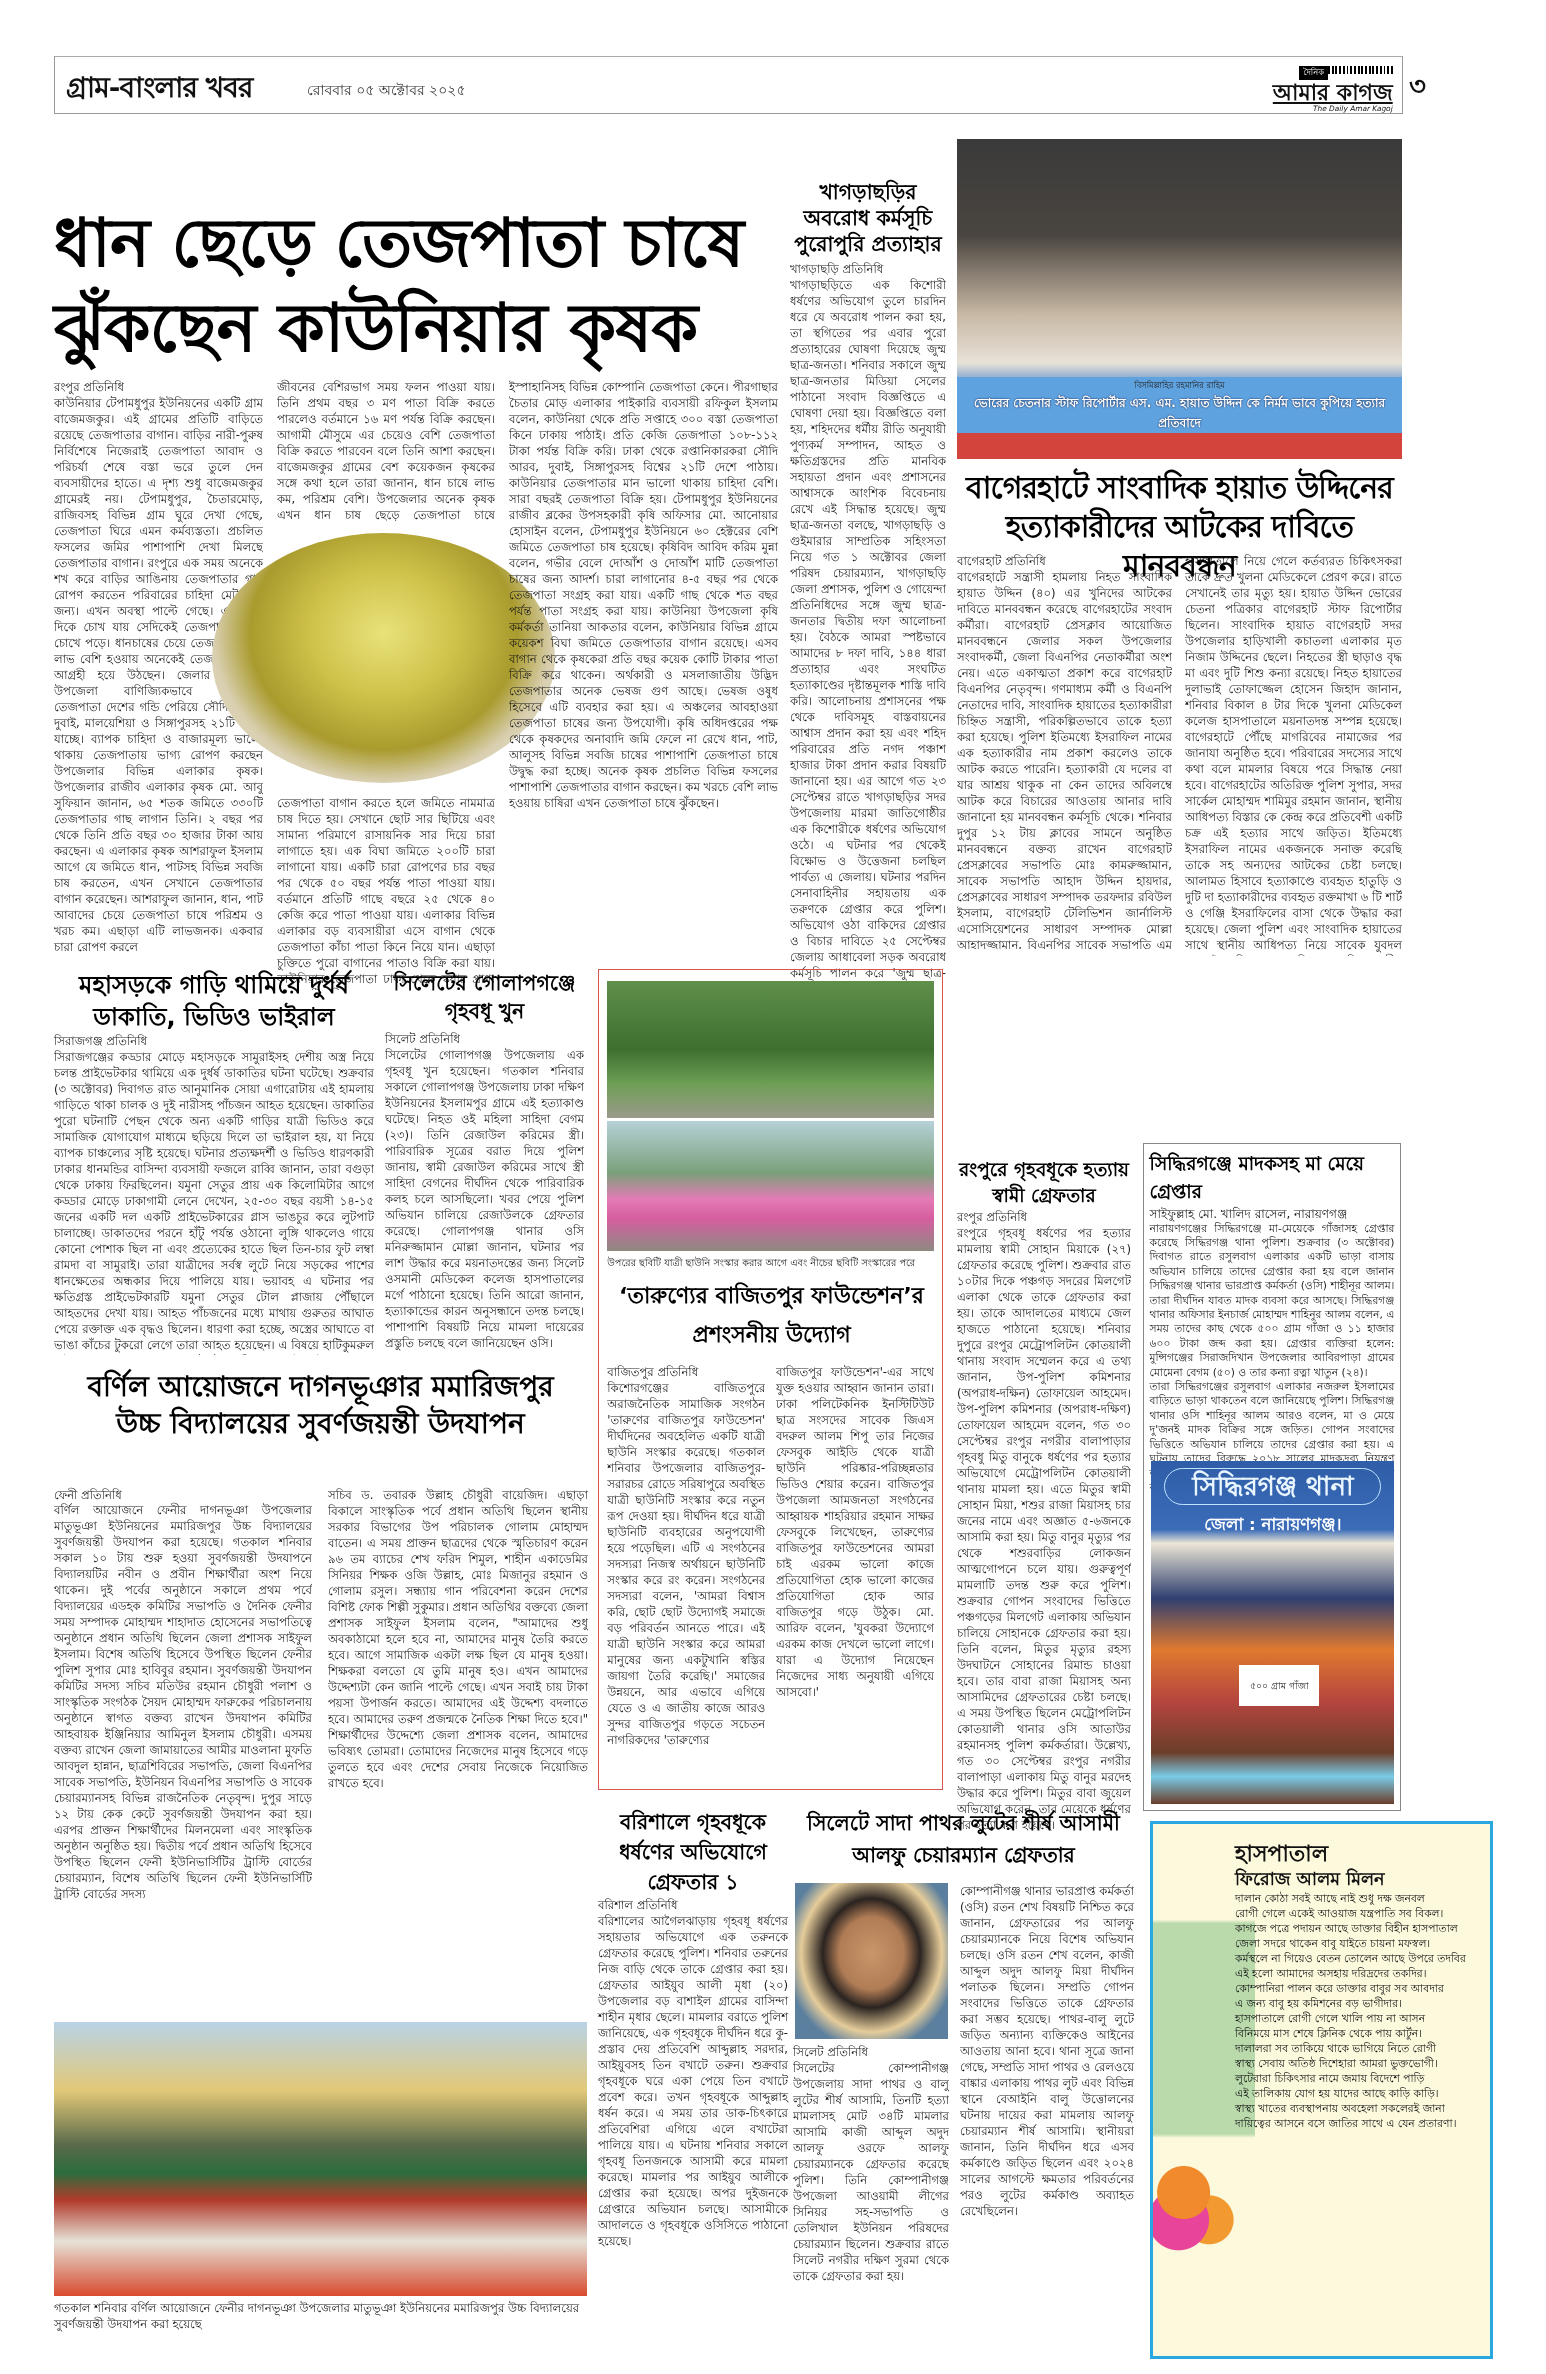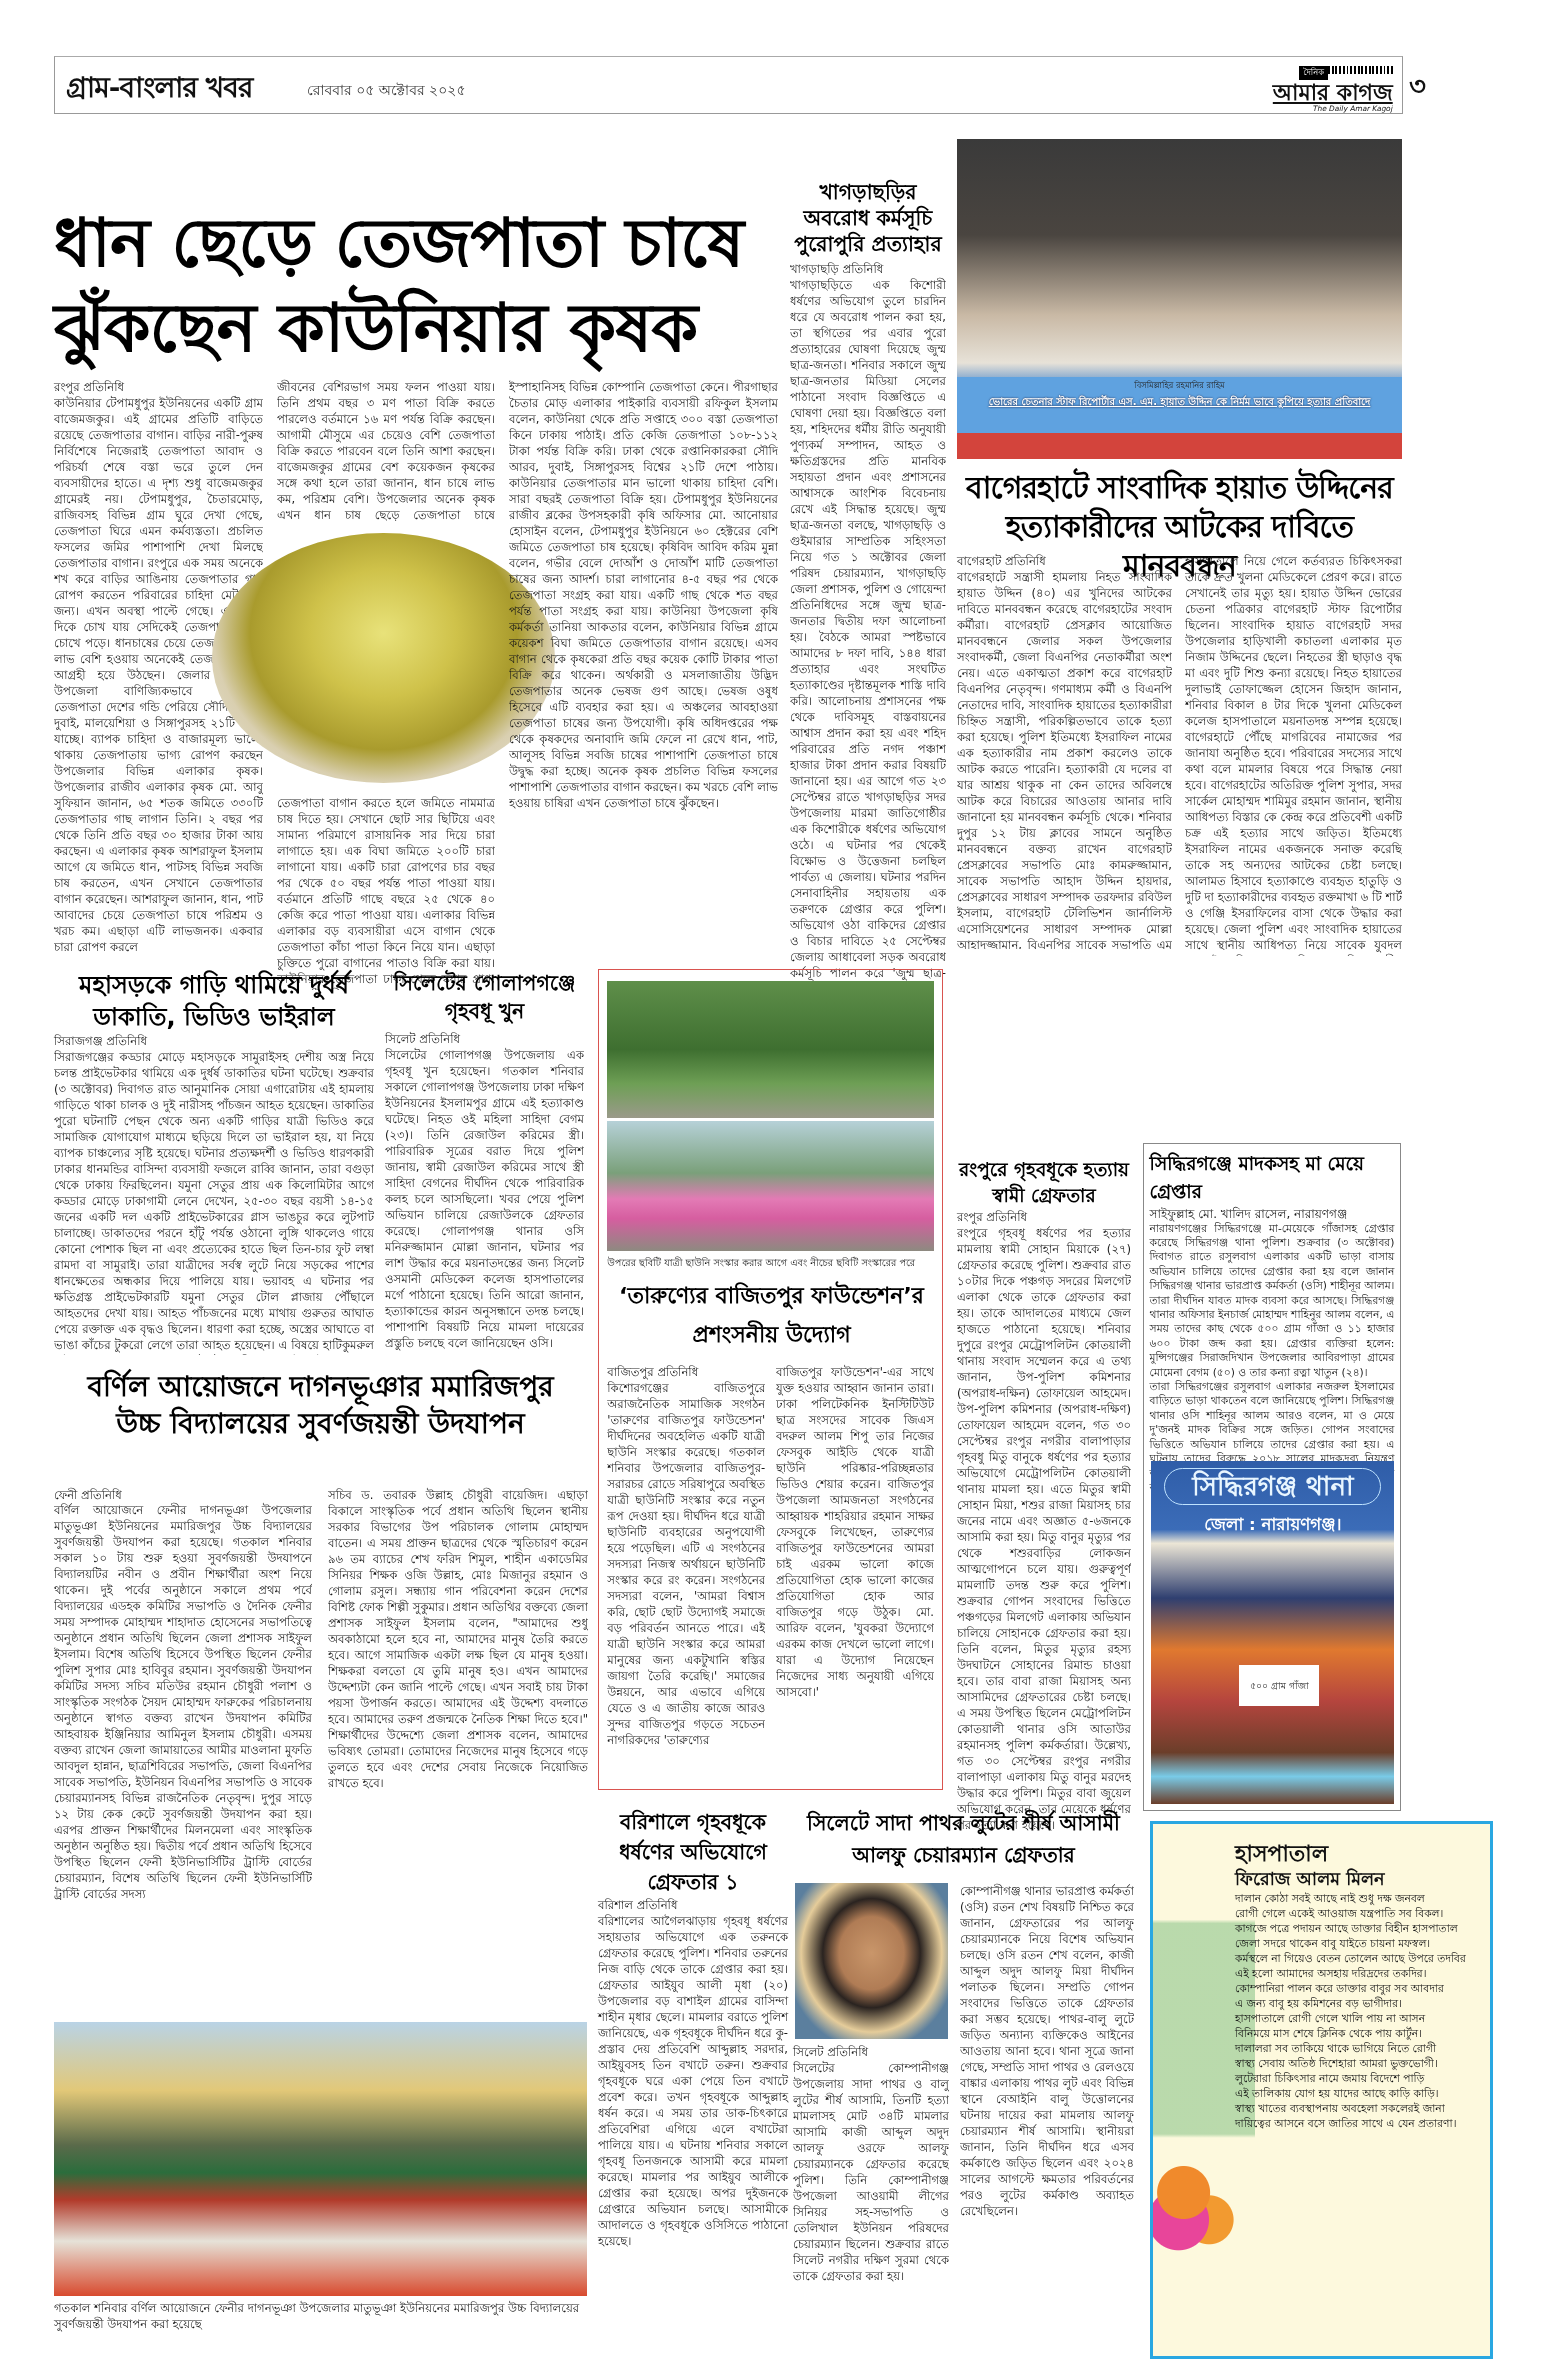--- a/index.html
+++ b/index.html
@@ -74,21 +74,21 @@
 
 <div class="abs" style="left:790px;top:139px;width:156px;height:816px;margin-top:40px;">
   <div class="headline" style="font-size:20.4px;line-height:26px;text-align:center;letter-spacing:0;">খাগড়াছড়ির অবরোধ কর্মসূচি পুরোপুরি প্রত্যাহার</div>
   <div class="byline" style="margin-top:3.7px;">খাগড়াছড়ি প্রতিনিধি</div>
   <div class="body-text" style="height:705px;overflow:hidden;">খাগড়াছড়িতে এক কিশোরী ধর্ষণের অভিযোগ তুলে চারদিন ধরে যে অবরোধ পালন করা হয়, তা স্থগিতের পর এবার পুরো প্রত্যাহারের ঘোষণা দিয়েছে জুম্ম ছাত্র-জনতা। শনিবার সকালে জুম্ম ছাত্র-জনতার মিডিয়া সেলের পাঠানো সংবাদ বিজ্ঞপ্তিতে এ ঘোষণা দেয়া হয়। বিজ্ঞপ্তিতে বলা হয়, শহিদদের ধর্মীয় রীতি অনুযায়ী পুণ্যকর্ম সম্পাদন, আহত ও ক্ষতিগ্রস্তদের প্রতি মানবিক সহায়তা প্রদান এবং প্রশাসনের আশ্বাসকে আংশিক বিবেচনায় রেখে এই সিদ্ধান্ত হয়েছে। জুম্ম ছাত্র-জনতা বলছে, খাগড়াছড়ি ও গুইমারার সাম্প্রতিক সহিংসতা নিয়ে গত ১ অক্টোবর জেলা পরিষদ চেয়ারম্যান, খাগড়াছড়ি জেলা প্রশাসক, পুলিশ ও গোয়েন্দা প্রতিনিধিদের সঙ্গে জুম্ম ছাত্র-জনতার দ্বিতীয় দফা আলোচনা হয়। বৈঠকে আমরা স্পষ্টভাবে আমাদের ৮ দফা দাবি, ১৪৪ ধারা প্রত্যাহার এবং সংঘটিত হত্যাকাণ্ডের দৃষ্টান্তমূলক শাস্তি দাবি করি। আলোচনায় প্রশাসনের পক্ষ থেকে দাবিসমূহ বাস্তবায়নের আশ্বাস প্রদান করা হয় এবং শহিদ পরিবারের প্রতি নগদ পঞ্চাশ হাজার টাকা প্রদান করার বিষয়টি জানানো হয়। এর আগে গত ২৩ সেপ্টেম্বর রাতে খাগড়াছড়ির সদর উপজেলায় মারমা জাতিগোষ্ঠীর এক কিশোরীকে ধর্ষণের অভিযোগ ওঠে। এ ঘটনার পর থেকেই বিক্ষোভ ও উত্তেজনা চলছিল পার্বত্য এ জেলায়। ঘটনার পরদিন সেনাবাহিনীর সহায়তায় এক তরুণকে গ্রেপ্তার করে পুলিশ। অভিযোগ ওঠা বাকিদের গ্রেপ্তার ও বিচার দাবিতে ২৫ সেপ্টেম্বর জেলায় আধাবেলা সড়ক অবরোধ কর্মসূচি পালন করে 'জুম্ম ছাত্র-জনতা'।</div>
 </div>
 
 <div class="abs photo ph-protest" style="left:957px;top:139px;width:445px;height:320px;">
   <div class="abs ph-banner">
     <div class="ph-banner-small">বিসমিল্লাহির রহমানির রাহিম</div>
-    <div class="ph-banner-text" style="font-size:10px;text-decoration:underline;">ভোরের চেতনার স্টাফ রিপোর্টার এস. এম. হায়াত উদ্দিন কে নির্মম ভাবে কুপিয়ে হত্যার প্রতিবাদে</div>
+    <div class="ph-banner-text" style="font-size:12px;">ভোরের চেতনার স্টাফ রিপোর্টার এস. এম. হায়াত উদ্দিন কে নির্মম ভাবে কুপিয়ে হত্যার প্রতিবাদে</div>
   </div>
 </div>
 
 <div class="abs" style="left:957px;top:468px;width:445px;height:482px;">
   <div class="headline" style="font-size:30px;line-height:39px;text-align:center;">
     <div>বাগেরহাটে সাংবাদিক হায়াত উদ্দিনের</div>
     <div>হত্যাকারীদের আটকের দাবিতে মানববন্ধন</div>
   </div>
   <div class="abs byline" style="left:0;top:85px;">বাগেরহাট প্রতিনিধি</div>
   <div class="abs body-text" style="left:0;top:101px;width:215px;height:380px;overflow:hidden;">বাগেরহাটে সন্ত্রাসী হামলায় নিহত সাংবাদিক হায়াত উদ্দিন (৪০) এর খুনিদের আটকের দাবিতে মানববন্ধন করেছে বাগেরহাটের সংবাদ কর্মীরা। বাগেরহাট প্রেসক্লাব আয়োজিত মানববন্ধনে জেলার সকল উপজেলার সংবাদকর্মী, জেলা বিএনপির নেতাকর্মীরা অংশ নেয়। এতে একাত্মতা প্রকাশ করে বাগেরহাট বিএনপির নেতৃবৃন্দ। গণমাধ্যম কর্মী ও বিএনপি নেতাদের দাবি, সাংবাদিক হায়াতের হত্যাকারীরা চিহ্নিত সন্ত্রাসী, পরিকল্পিতভাবে তাকে হত্যা করা হয়েছে। পুলিশ ইতিমধ্যে ইসরাফিল নামের এক হত্যাকারীর নাম প্রকাশ করলেও তাকে আটক করতে পারেনি। হত্যাকারী যে দলের বা যার আশ্রয় থাকুক না কেন তাদের অবিলম্বে আটক করে বিচারের আওতায় আনার দাবি জানানো হয় মানববন্ধন কর্মসূচি থেকে। শনিবার দুপুর ১২ টায় ক্লাবের সামনে অনুষ্ঠিত মানববন্ধনে বক্তব্য রাখেন বাগেরহাট প্রেসক্লাবের সভাপতি মোঃ কামরুজ্জামান, সাবেক সভাপতি আহাদ উদ্দিন হায়দার, প্রেসক্লাবের সাধারণ সম্পাদক তরফদার রবিউল ইসলাম, বাগেরহাট টেলিভিশন জার্নালিস্ট এসোসিয়েশনের সাধারণ সম্পাদক মোল্লা আহাদুজ্জামান, বিএনপির সাবেক সভাপতি এম এ সালাম, বিএনপি নেতা ওয়াহিদুজ্জামান দিপু, যুবদল নেতা ইসলাম, ব্যারিস্টার জাকির হোসেন, শেখ আলী রবি, সাবেক পৌর কাউন্সিলর মাহাবুবুল টুটুল, বিএনপি নেতা প্রকৌশলী মাসুদ রানা, তরিকুল ইসলাম প্রমুখ। শুক্রবার সন্ধ্যা সাতটার দিকে বাগেরহাট হাড়িখালি মধ্যপাড়া বাড়ির কাছে মোটরসাইকেলে করে ৪/৫ জন সন্ত্রাসী বিএনপি ও সাংবাদিক হায়াত উদ্দিনকে হাতুড়ি দিয়ে পিটিয়ে ও ধারালো অস্ত্র দিয়ে কুপিয়ে যখম করে। গুরুতর অবস্থায় তাকে উদ্ধার করে বাগেরহাট সদর</div>

